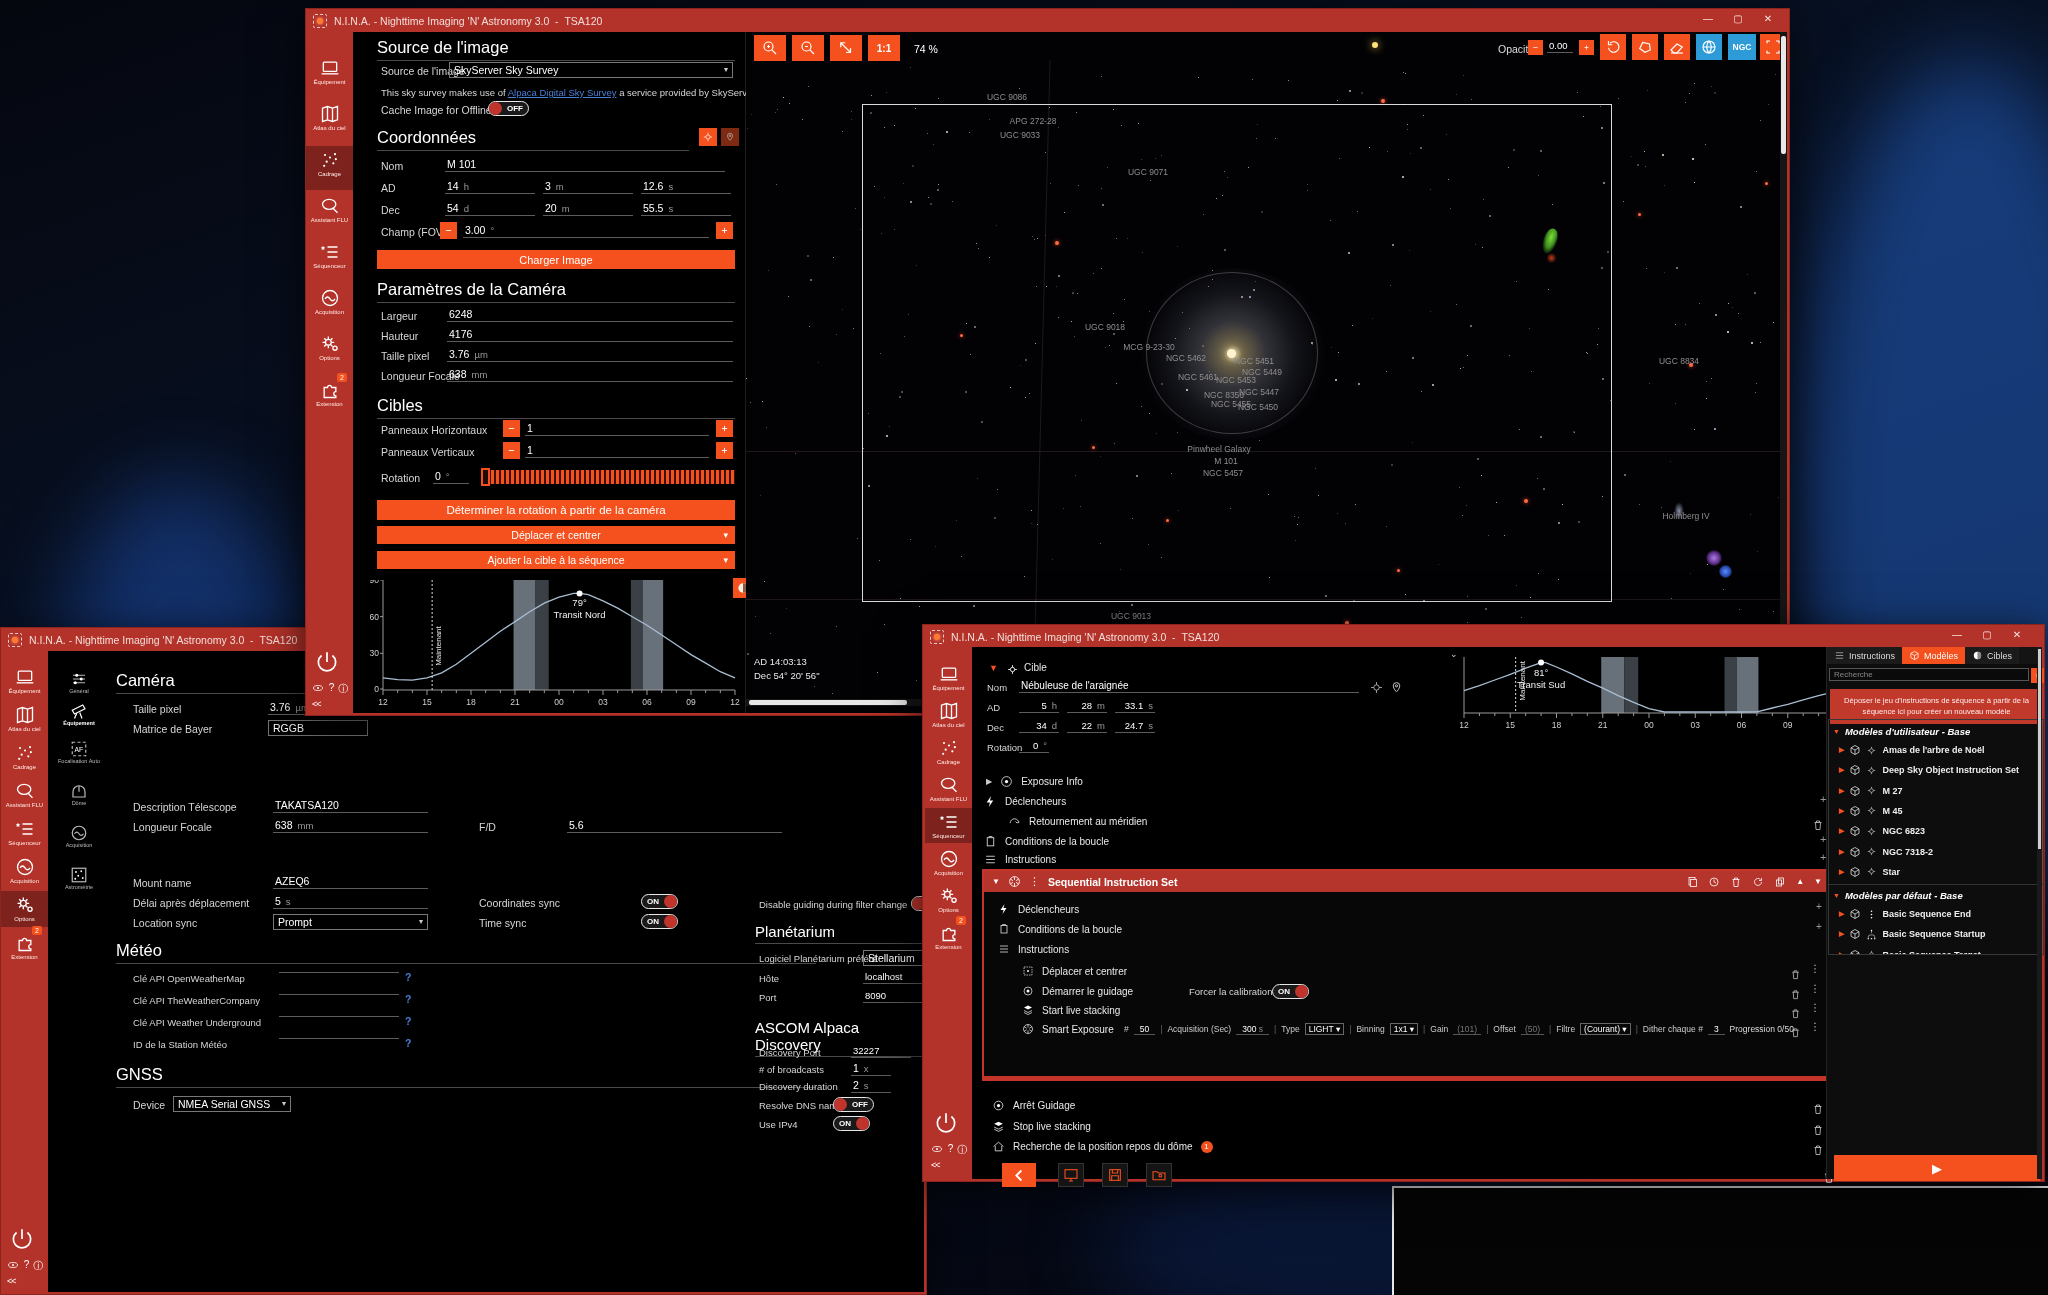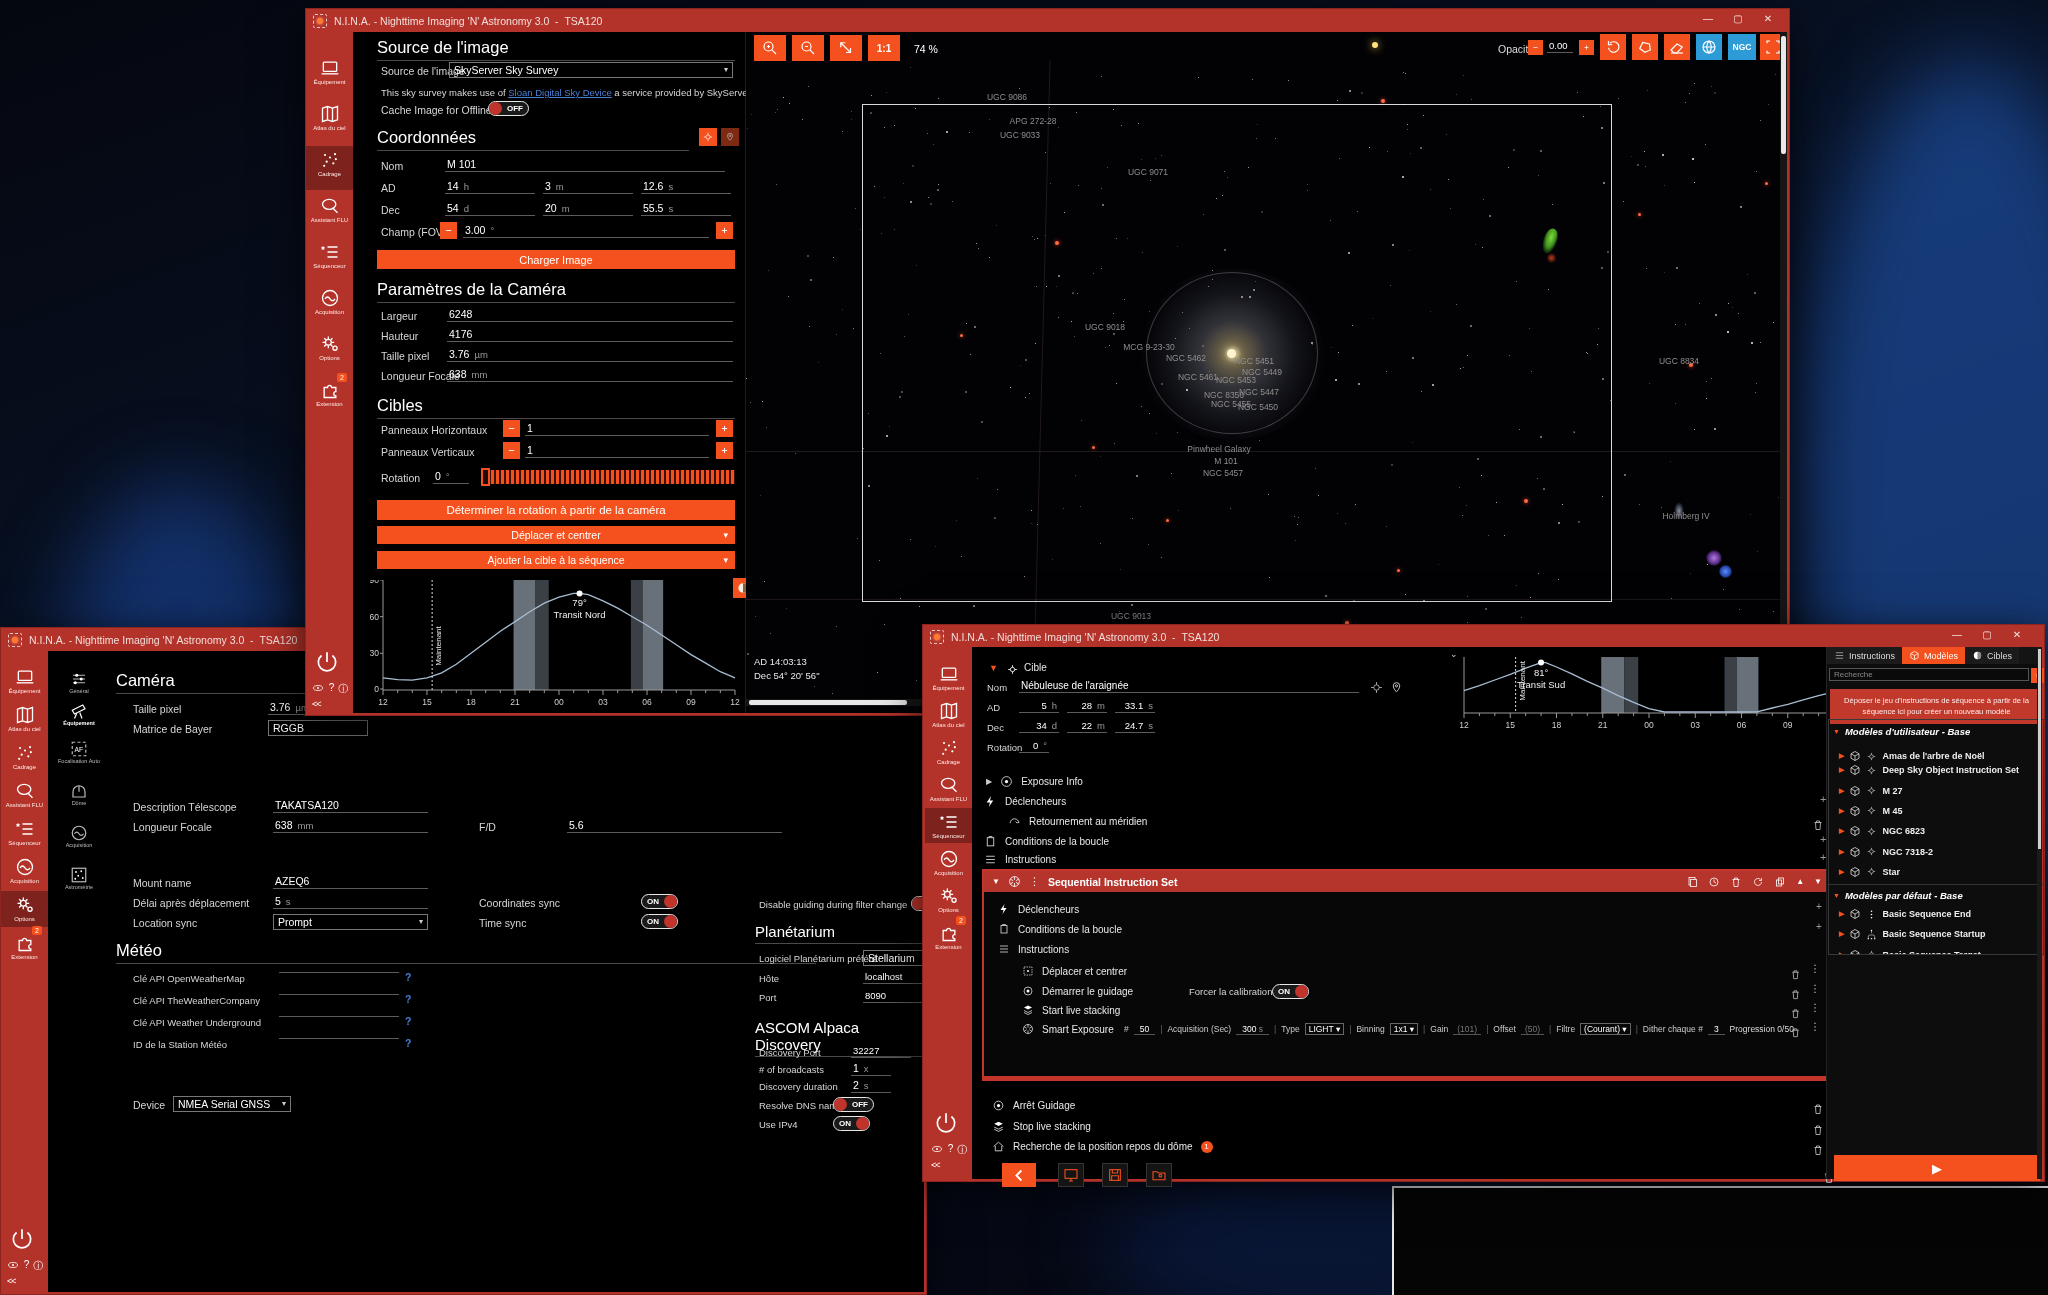--- a/index.html
+++ b/index.html
@@ -175,20 +175,21 @@
           <div class="lbl" style="left: 294px; top: 320px; color: rgb(74, 127, 214); font-weight: bold;">?</div>
           <div class="lbl sm" style="left: 22px; top: 344px;">Clé API TheWeatherCompany</div>
           <div class="inp" style="left: 168px; top: 342px; width: 120px;"></div>
           <div class="lbl" style="left: 294px; top: 342px; color: rgb(74, 127, 214); font-weight: bold;">?</div>
           <div class="lbl sm" style="left: 22px; top: 366px;">Clé API Weather Underground</div>
           <div class="inp" style="left: 168px; top: 364px; width: 120px;"></div>
           <div class="lbl" style="left: 294px; top: 364px; color: rgb(74, 127, 214); font-weight: bold;">?</div>
           <div class="lbl sm" style="left: 22px; top: 388px;">ID de la Station Météo</div>
           <div class="inp" style="left: 168px; top: 386px; width: 120px;"></div>
           <div class="lbl" style="left: 294px; top: 386px; color: rgb(74, 127, 214); font-weight: bold;">?</div>
+          <div class="sec-h" style="left: 5px; top: 414px; width: 700px;">GNSS</div>
           <div class="lbl" style="left: 22px; top: 448px;">Device</div>
           <div class="sel-box" style="left: 62px; top: 445px; width: 118px;"><span>NMEA Serial GNSS</span><span class="car">▾</span></div>
           <div class="lbl sm" style="left: 648px; top: 248px;">Disable guiding during filter change</div>
           <div class="toggle" style="left: 800px; top: 245px;">
             <div class="knob"></div>
             <div class="st">OFF</div>
           </div>
           <div class="sec-h" style="left: 644px; top: 272px; width: 170px; font-size: 15px;">Planétarium</div>
           <div class="lbl sm" style="left: 648px; top: 302px;">Logiciel Planétarium préféré</div>
           <div class="sel-box" style="left: 752px; top: 299px; width: 78px;"><span>Stellarium</span><span class="car">▾</span></div>
@@ -278,21 +279,21 @@
             </svg></div>
           <div>?</div>
           <div>ⓘ</div>
         </div>
         <div style="position: absolute; left: 6px; top: 667px; color: rgb(255, 255, 255); font-size: 9px; letter-spacing: -1px;">&lt;&lt;</div>
       </div>
     <div class="content" id="frm-panel" style="left:47px;top:23px;width:393px;bottom:2px;border-right:1px solid #1c1c1c;">
         <div class="sec-h" style="left: 24px; top: 6px; width: 358px;">Source de l'image</div>
         <div class="lbl" style="left: 28px; top: 33px;">Source de l'image</div>
         <div class="sel-box" style="left: 96px; top: 30px; width: 284px;"><span>SkyServer Sky Survey</span><span class="car">▾</span></div>
-        <div class="lbl sm" style="left: 28px; top: 55px;">This sky survey makes use of <span style="color: rgb(74, 127, 214); text-decoration: underline;">Sloan Digital Sky Device</span> a service provided by SkyServer</div>
+        <div class="lbl sm" style="left: 28px; top: 55px;">This sky survey makes use of <span style="color: rgb(74, 127, 214); text-decoration: underline;">Alpaca Digital Sky Survey</span> a service provided by SkyServer</div>
         <div class="lbl" style="left: 28px; top: 72px;">Cache Image for Offline Use</div>
         <div class="toggle" style="left: 135px; top: 69px;">
           <div class="knob"></div>
           <div class="st">OFF</div>
         </div>
         <div class="sec-h" style="left: 24px; top: 96px; width: 312px;">Coordonnées</div>
         <div class="sq" style="left: 346px; top: 96px; width: 18px; height: 18px;">
           <svg viewBox="0 0 24 24" width="10" height="10" class="icon" style="stroke: rgb(255, 255, 255); fill: none; stroke-width: 1.6;">
             <circle cx="12" cy="12" r="5"></circle>
             <path d="M12 2v5M12 17v5M2 12h5M17 12h5"></path>
@@ -1379,21 +1380,21 @@
           <svg viewBox="0 0 24 24" width="5" height="5" class="icon" style="stroke: rgb(255, 255, 255); fill: none; stroke-width: 1.6;">
             <path d="M4 6h16M4 12h16M4 18h16"></path>
           </svg>
         </div>
         <div style="position: absolute; left: 3px; top: 42px; width: 213px; background: rgb(192, 57, 43); color: rgb(255, 236, 236); font-size: 7.6px; text-align: center; padding: 6px 10px; line-height: 1.5;">Déposer le jeu d'instructions de séquence à partir de la séquence ici pour créer un nouveau modèle</div>
         <div style="position: absolute; left: 1px; top: 72px; width: 216px; height: 236px; border: 1px solid rgb(56, 56, 56); overflow: hidden;">
           <div class="grp-h" style="left: 4px; top: 6px;">
             <div style="color: rgb(244, 81, 30); font-size: 7px;">▼</div>
             <span>Modèles d'utilisateur - Base</span>
           </div>
-          <div class="tpl-item" style="left: 10px; top: 30px;">
+          <div class="tpl-item" style="left: 10px; top: 24px;">
             <div style="color: rgb(244, 81, 30); font-size: 7px;">▶</div>
             <svg viewBox="0 0 24 24" width="12" height="12" class="icon" style="stroke: rgb(221, 221, 221); fill: none; stroke-width: 1.6;">
               <path d="M12 3l8 4.5v9L12 21l-8-4.5v-9z"></path>
               <path d="M4 7.5l8 4.5 8-4.5M12 12v9"></path>
             </svg>
             <svg viewBox="0 0 24 24" width="11" height="11" class="icon" style="stroke: rgb(187, 187, 187); fill: none; stroke-width: 1.6;">
               <circle cx="12" cy="12" r="4"></circle>
               <path d="M12 4v4M12 16v4M4 12h4M16 12h4"></path>
             </svg>
             <span>Amas de l'arbre de Noël</span>

